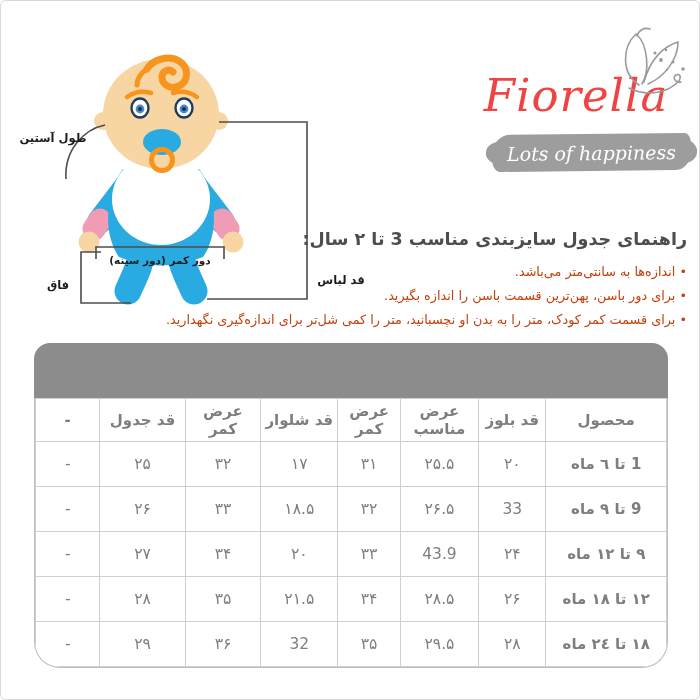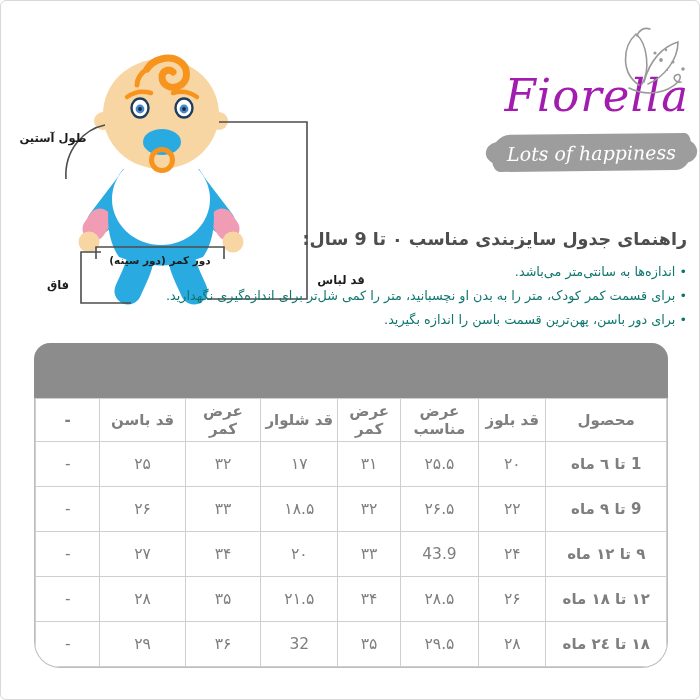--- a/index.html
+++ b/index.html
@@ -9,21 +9,21 @@
     font-family:"DejaVu Sans",sans-serif;overflow:hidden;
   }
   
   .baby-svg{position:absolute;left:0;top:0;}
   .anno{stroke:#4d4d4d;stroke-width:1.6;fill:none;}
   .diagram-label{font-family:"DejaVu Sans",sans-serif;font-weight:bold;fill:#1c1c1c;}
   
   .brand-name{
     position:absolute;left:462px;top:60px;width:226px;height:70px;
     font-family:"DejaVu Serif",serif;font-style:italic;font-size:45px;
-    color:#a21caf;text-align:right;line-height:70px;letter-spacing:1px;
+    color:#ef4444;text-align:center;line-height:70px;letter-spacing:1px;
   }
   .butterfly{position:absolute;left:606px;top:24px;}
   .brush{
     position:absolute;left:491px;top:133px;width:199px;height:37px;
     background:#9d9d9d;border-radius:18px 6px 16px 8px / 20px 10px 18px 12px;
     transform:rotate(-0.6deg);display:flex;align-items:center;justify-content:center;
   }
   .brush:before{content:"";position:absolute;left:-6px;top:7px;width:24px;height:22px;
     background:#9d9d9d;border-radius:60% 40% 50% 50%;transform:rotate(14deg);}
   .brush:after{content:"";position:absolute;right:-6px;top:6px;width:26px;height:24px;
@@ -32,21 +32,21 @@
     position:relative;z-index:2;font-family:"DejaVu Serif",serif;font-style:italic;
     font-size:19px;color:#ffffff;white-space:nowrap;
   }
   
   .guide-title{
     position:absolute;right:12px;top:228px;direction:rtl;text-align:right;
     font-size:17.5px;font-weight:bold;color:#4d4d4d;white-space:nowrap;
   }
   .guide-bullets{
     position:absolute;right:12px;top:259px;direction:rtl;text-align:right;
-    font-size:12.8px;color:#0f766e;line-height:24px;white-space:nowrap;
+    font-size:12.8px;color:#c2410c;line-height:24px;white-space:nowrap;
   }
   
   .table-block{position:absolute;left:33px;top:342px;width:634px;}
   .code-band{
     height:55px;background:#8c8c8c;border-radius:16px 16px 0 0;
     display:flex;align-items:center;justify-content:center;gap:10px;
     direction:rtl;color:#ffffff;font-weight:bold;font-size:27px;
   }
   .table-wrap{
     border:1px solid #bdbdbd;border-top:none;border-radius:0 0 26px 26px;
@@ -147,25 +147,25 @@
       <circle cx="66" cy="37" r="1.5"></circle>
       <circle cx="76" cy="44" r="1.8"></circle>
       <circle cx="60" cy="45" r="1.1"></circle>
     </g>
   </svg>
 
   <div class="brush">
     <span class="tagline">Lots of happiness</span>
   </div>
 
-  <div class="guide-title">راهنمای جدول سایزبندی مناسب ۰ تا 9 سال:</div>
+  <div class="guide-title">راهنمای جدول سایزبندی مناسب 3 تا ۲ سال:</div>
   <div class="guide-bullets">
       <div>• اندازه‌ها به سانتی‌متر می‌باشد.</div>
+      <div>• برای دور باسن، پهن‌ترین قسمت باسن را اندازه بگیرید.</div>
       <div>• برای قسمت کمر کودک، متر را به بدن او نچسبانید، متر را کمی شل‌تر برای اندازه‌گیری نگهدارید.</div>
-      <div>• برای دور باسن، پهن‌ترین قسمت باسن را اندازه بگیرید.</div>
     </div>
 
   <div class="table-block">
     <div class="code-band">
     </div>
     <div class="table-wrap">
       <table class="size-table">
         <colgroup>
             <col style="width: 120px;">
             <col style="width: 67px;">
@@ -177,38 +177,38 @@
             <col style="width: 64px;">
           </colgroup>
         <thead>
           <tr>
               <th>محصول</th>
               <th>قد بلوز</th>
               <th>عرض مناسب</th>
               <th>عرض کمر</th>
               <th>قد شلوار</th>
               <th>عرض کمر</th>
-              <th>قد باسن</th>
+              <th>قد جدول</th>
               <th>-</th>
             </tr>
         </thead>
         <tbody>
             <tr>
               <td>1 تا ٦ ماه</td>
               <td>۲۰</td>
               <td>۲۵.۵</td>
               <td>۳۱</td>
               <td>۱۷</td>
               <td>۳۲</td>
               <td>۲۵</td>
               <td>-</td>
             </tr>
             <tr>
               <td>9 تا ۹ ماه</td>
-              <td>۲۲</td>
+              <td>33</td>
               <td>۲۶.۵</td>
               <td>۳۲</td>
               <td>۱۸.۵</td>
               <td>۳۳</td>
               <td>۲۶</td>
               <td>-</td>
             </tr>
             <tr>
               <td>۹ تا ۱۲ ماه</td>
               <td>۲۴</td>

